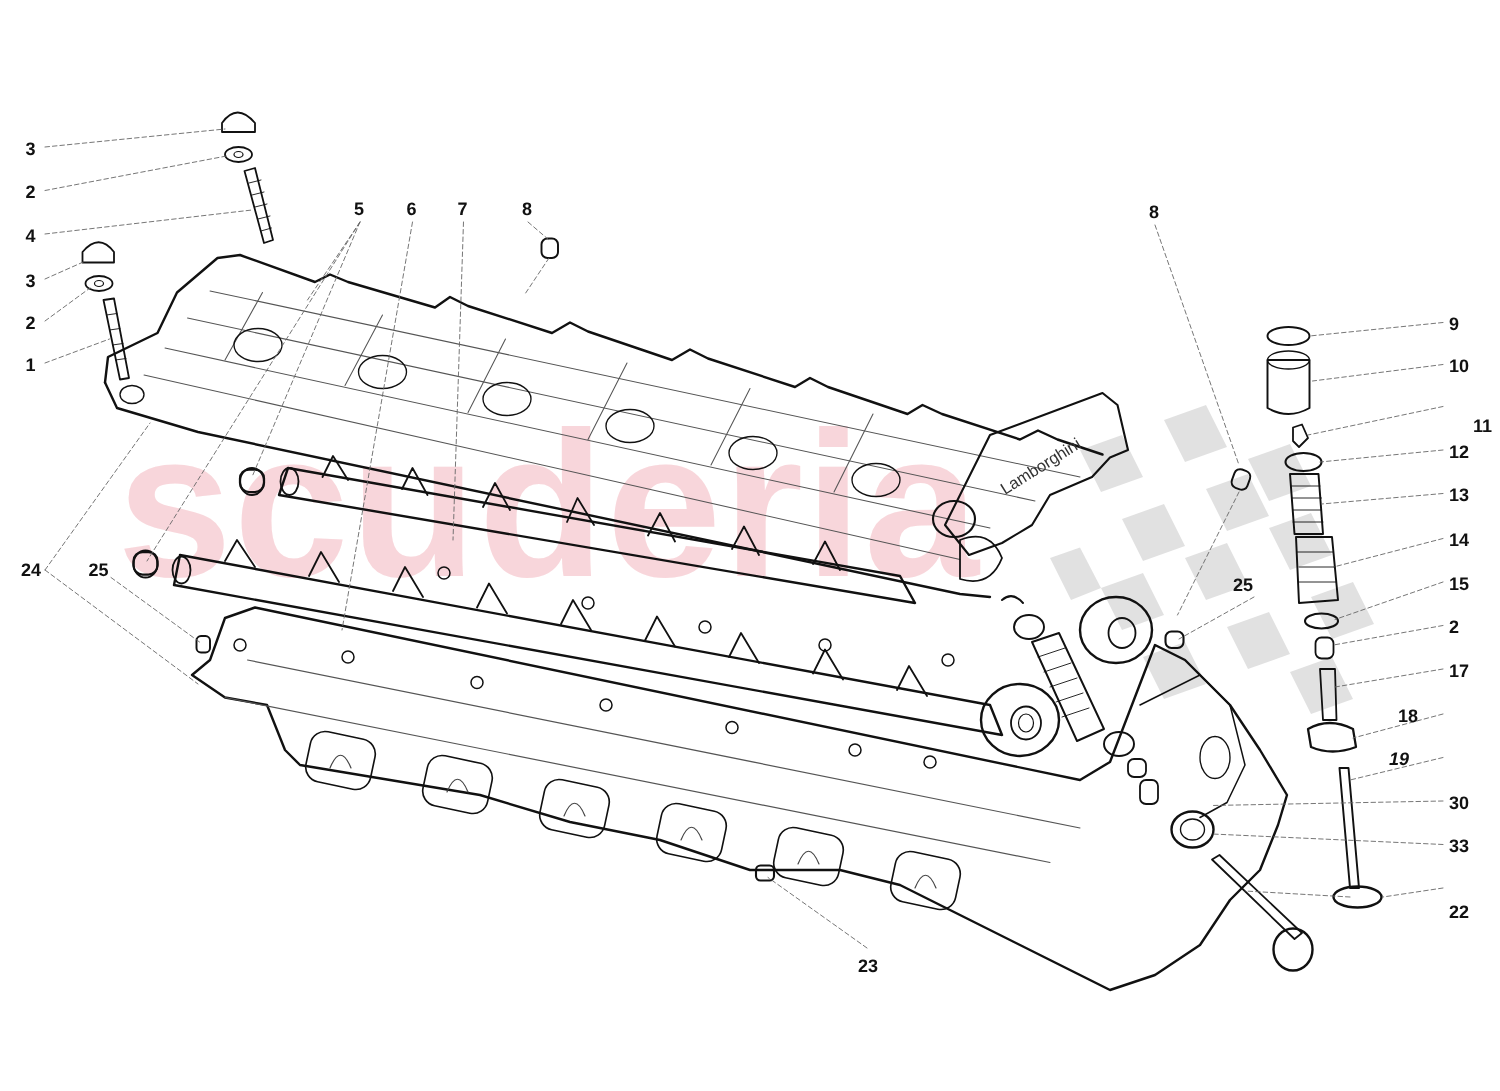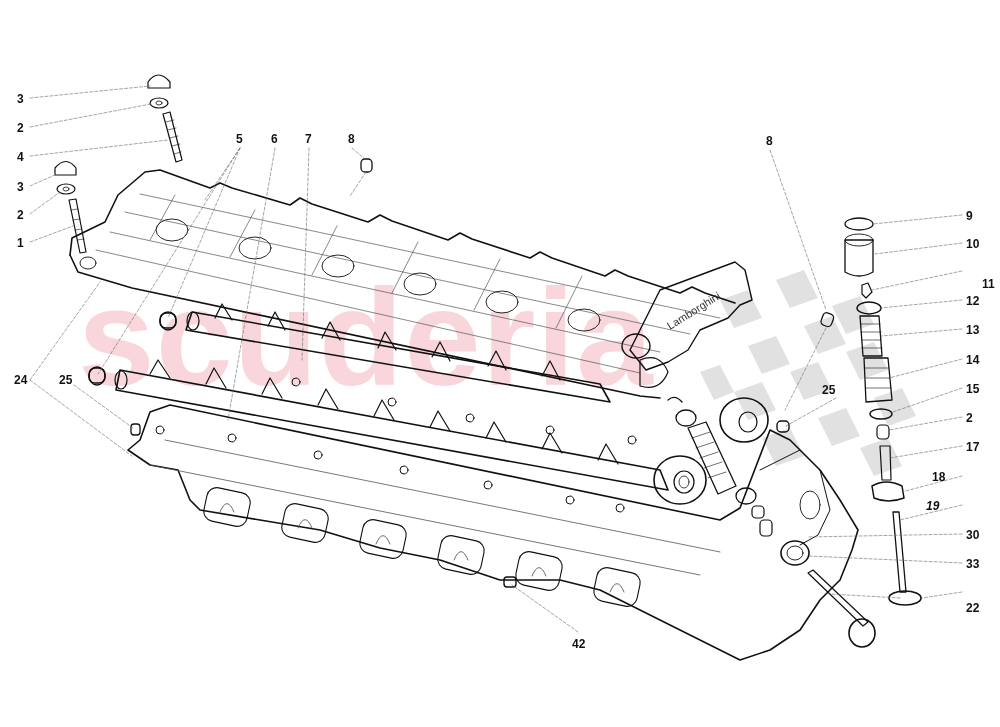--- a/index.html
+++ b/index.html
@@ -240,18 +240,18 @@
   <div class="callout" style="left:966px;top:324px;">13</div>
   <div class="callout" style="left:966px;top:354px;">14</div>
   <div class="callout" style="left:966px;top:383px;">15</div>
   <div class="callout" style="left:966px;top:412px;">2</div>
   <div class="callout" style="left:966px;top:441px;">17</div>
   <div class="callout" style="left:932px;top:471px;">18</div>
   <div class="callout" style="left:926px;top:500px;font-style:italic;">19</div>
   <div class="callout" style="left:966px;top:529px;">30</div>
   <div class="callout" style="left:966px;top:558px;">33</div>
   <div class="callout" style="left:966px;top:602px;">22</div>
-  <div class="callout" style="left:572px;top:638px;">42</div>
+  <div class="callout" style="left:572px;top:638px;">23</div>
   <div class="callout" style="left:14px;top:374px;">24</div>
   <div class="callout" style="left:59px;top:374px;">25</div>
   <div class="callout" style="left:822px;top:384px;">25</div>
 
 </div>
 
 </body></html>

